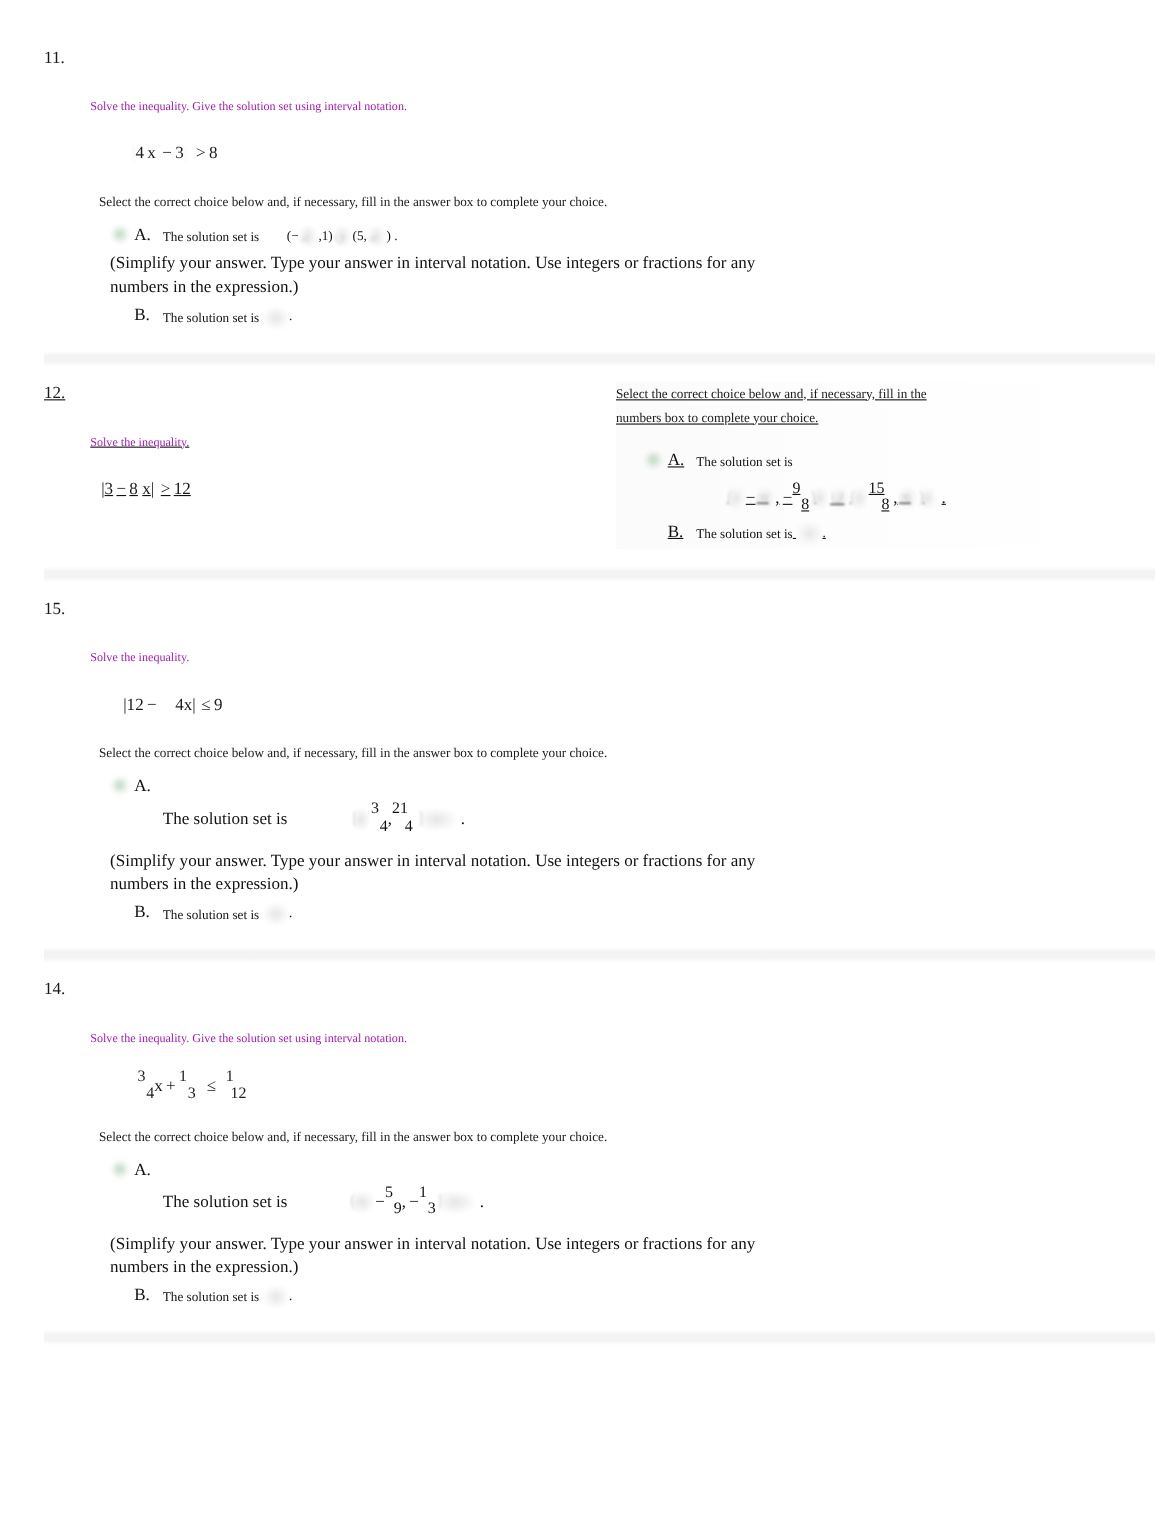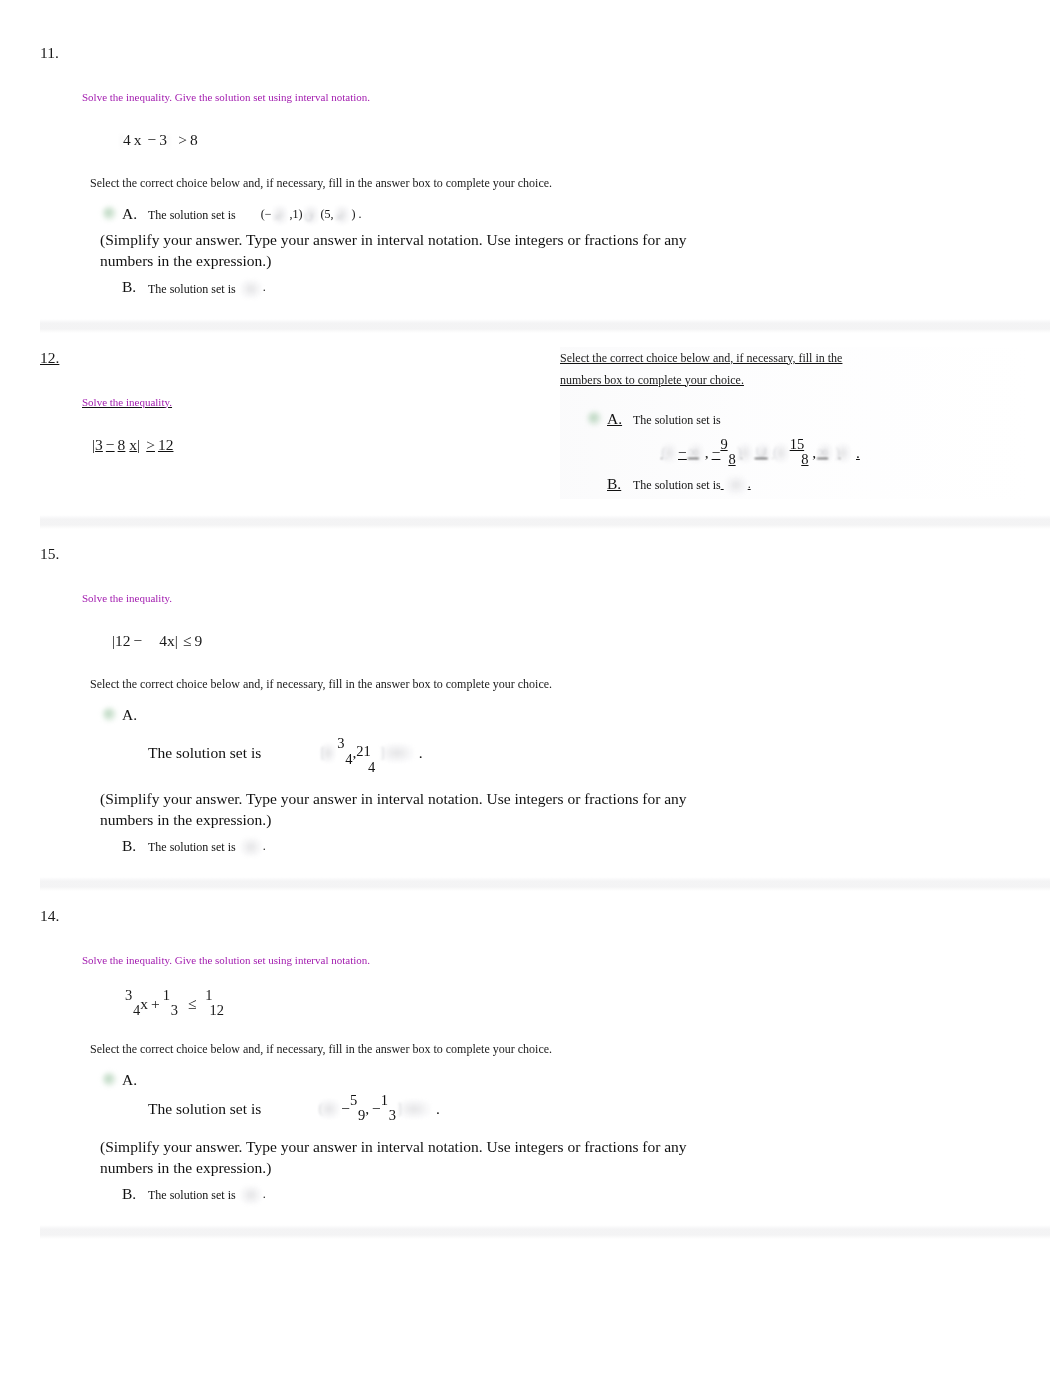--- a/index.html
+++ b/index.html
@@ -376,21 +376,21 @@
 
       <div style="margin-left:48px; margin-top:2px; display:flex; align-items:center; font-size:15.5px;">
         <span>The solution set is</span>
         <span style="display:inline-flex; align-items:center; margin-left:58px;">
           <span class="blank sm ghost">[</span>
           <span class="mfrac skew">
             <span class="num">3</span>
             <span class="den">4</span>
           </span>
           <span>,</span>
-          <span class="mfrac skew" style="margin-left:2px;margin-top:16px;">
+          <span class="mfrac skew" style="margin-left:2px;">
             <span class="num">21</span>
             <span class="den">4</span>
           </span>
           <span class="blank wide ghost">]</span>
           <span style="margin-left:4px">.</span>
         </span>
       </div>
 
       <div class="hint" style="margin-top:12px;">
         <span>(Simplify your answer. Type your answer in interval notation. Use integers or fractions for any</span><br>

